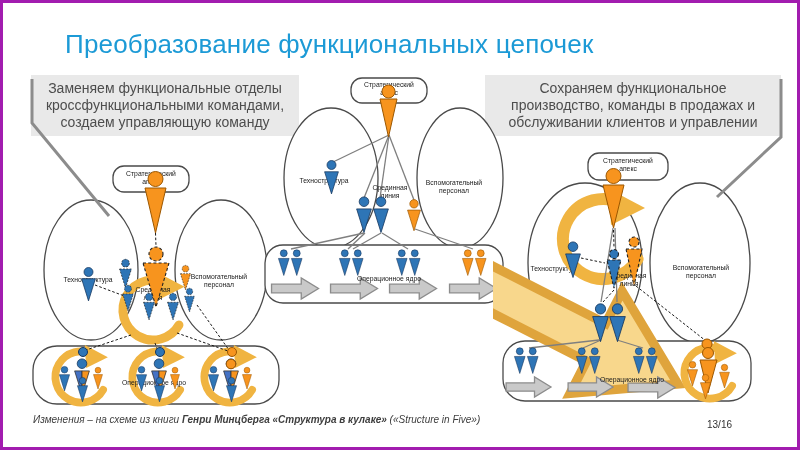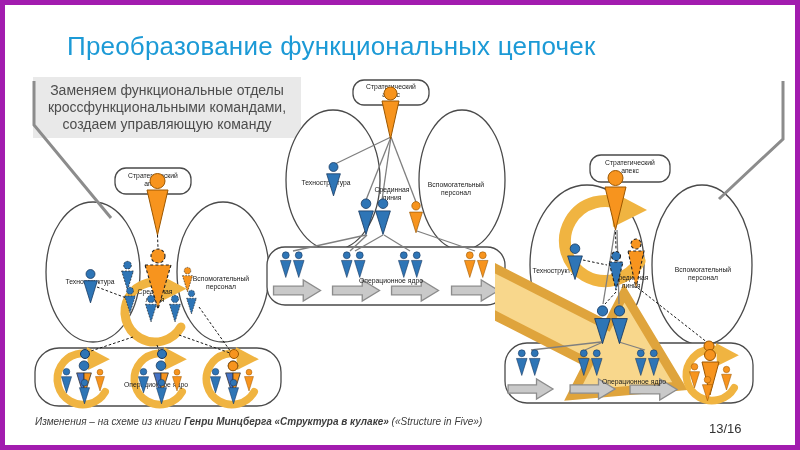--- a/index.html
+++ b/index.html
@@ -1,18 +1,18 @@
 <!DOCTYPE html>
 <html style="--titleBlue: #1C9AD6; --figBlue: #2E75B6; --figBlueDark: #17375E; --splitBlue: #4472C4; --figOrange: #F7941E; --figOrangeDark: #9C5700; --cycleYellow: #F0B441; --bigArrowFill: #F8D78C; --bigArrowStroke: #DFA43C; --grayArrowFill: #C9C9C9; --grayArrowStroke: #8C8C8C; --calloutBg: #E9E9E9; --calloutText: #4D4D4D; --ink: #1A1A1A; --outline: #4A4A4A; --pointerGray: #8C8C8C; --footerBar: #1C2F55;"><head>
 <meta charset="utf-8">
 <style>
   html,body{margin:0;padding:0;background:#f2f2f2;}
   #slide{
     position:relative;width:800px;height:450px;background:#fff;
-    border:5px solid #a21caf;box-sizing:border-box;overflow:hidden;
+    border:3px solid #a21caf;box-sizing:border-box;overflow:hidden;
     font-family:"Liberation Sans",sans-serif;
   }
   #title{
     position:absolute;left:62px;top:26px;font-size:26px;
     color:var(--titleBlue);letter-spacing:.2px;white-space:nowrap;
   }
   .callout{
     position:absolute;background:var(--calloutBg);color:var(--calloutText);
     font-size:14px;line-height:1.22;text-align:center;padding:5px 9px;
     box-sizing:border-box;
@@ -22,21 +22,21 @@
   .diag{position:absolute;}
   #dA{left:28px;top:152px;}
   #dB{left:258px;top:70px;}
   #dC{left:490px;top:143px;}
   #overlay{position:absolute;left:0;top:0;pointer-events:none;}
   #caption{
     position:absolute;left:30px;top:411px;width:690px;font-size:10px;
     font-style:italic;color:#3d3d3d;white-space:nowrap;
   }
   #caption .b{font-weight:bold;}
-  #page-num{position:absolute;left:704px;top:416px;font-size:13px;color:#333;font-style:normal;}
+  #page-num{position:absolute;left:704px;top:416px;font-size:10px;color:#333;font-style:normal;}
   #footer-bar{position:absolute;left:33px;top:444px;width:43px;height:6px;background:var(--footerBar);}
   
   .shape{fill:#fff;stroke:var(--outline);stroke-width:1.3;}
   .lbl{font:6.8px "Liberation Sans",sans-serif;fill:var(--ink);text-anchor:middle;}
   .ln{stroke:#7f7f7f;stroke-width:1.3;fill:none;}
   .dl{stroke:#1a1a1a;stroke-width:1;stroke-dasharray:2.6,2;fill:none;}
   .fb{fill:var(--figBlue);stroke:var(--figBlueDark);stroke-width:1;}
   .fo{fill:var(--figOrange);stroke:var(--figOrangeDark);stroke-width:1;}
   .fbD{fill:var(--figBlue);stroke:#222;stroke-width:1.1;}
   .foD{fill:var(--figOrange);stroke:#222;stroke-width:1.1;}
@@ -77,20 +77,23 @@
         <polygon points="2,12.5 44,12.5 44,3 68,18 44,33 44,23.5 2,23.5" style="fill:var(--bigArrowFill);stroke:var(--bigArrowStroke);stroke-width:2.4"></polygon>
       </symbol>
     </defs>
   </svg>
 
   <div id="title">Преобразование функциональных цепочек</div>
 
   <div id="callout-left" class="callout">
     <span>Заменяем функциональные отделы кроссфункциональными командами, создаем управляющую команду</span>
   </div>
+  <div id="callout-right" class="callout">
+    <span>Сохраняем функциональное производство, команды в продажах и обслуживании клиентов и управлении</span>
+  </div>
 
   <svg id="dA" class="diag" width="250" height="255" viewBox="0 0 250 255">
     <g>
       <rect class="shape" x="82" y="11" width="76" height="26" rx="11"></rect>
       <ellipse class="shape" cx="60" cy="115" rx="47" ry="70"></ellipse>
       <ellipse class="shape" cx="190" cy="115" rx="46" ry="70"></ellipse>
       <rect class="shape" x="2" y="191" width="246" height="58" rx="24"></rect>
     </g>
     <use href="#fa" transform="translate(218,21) rotate(203) translate(-35,-18)"></use>
     <g>

